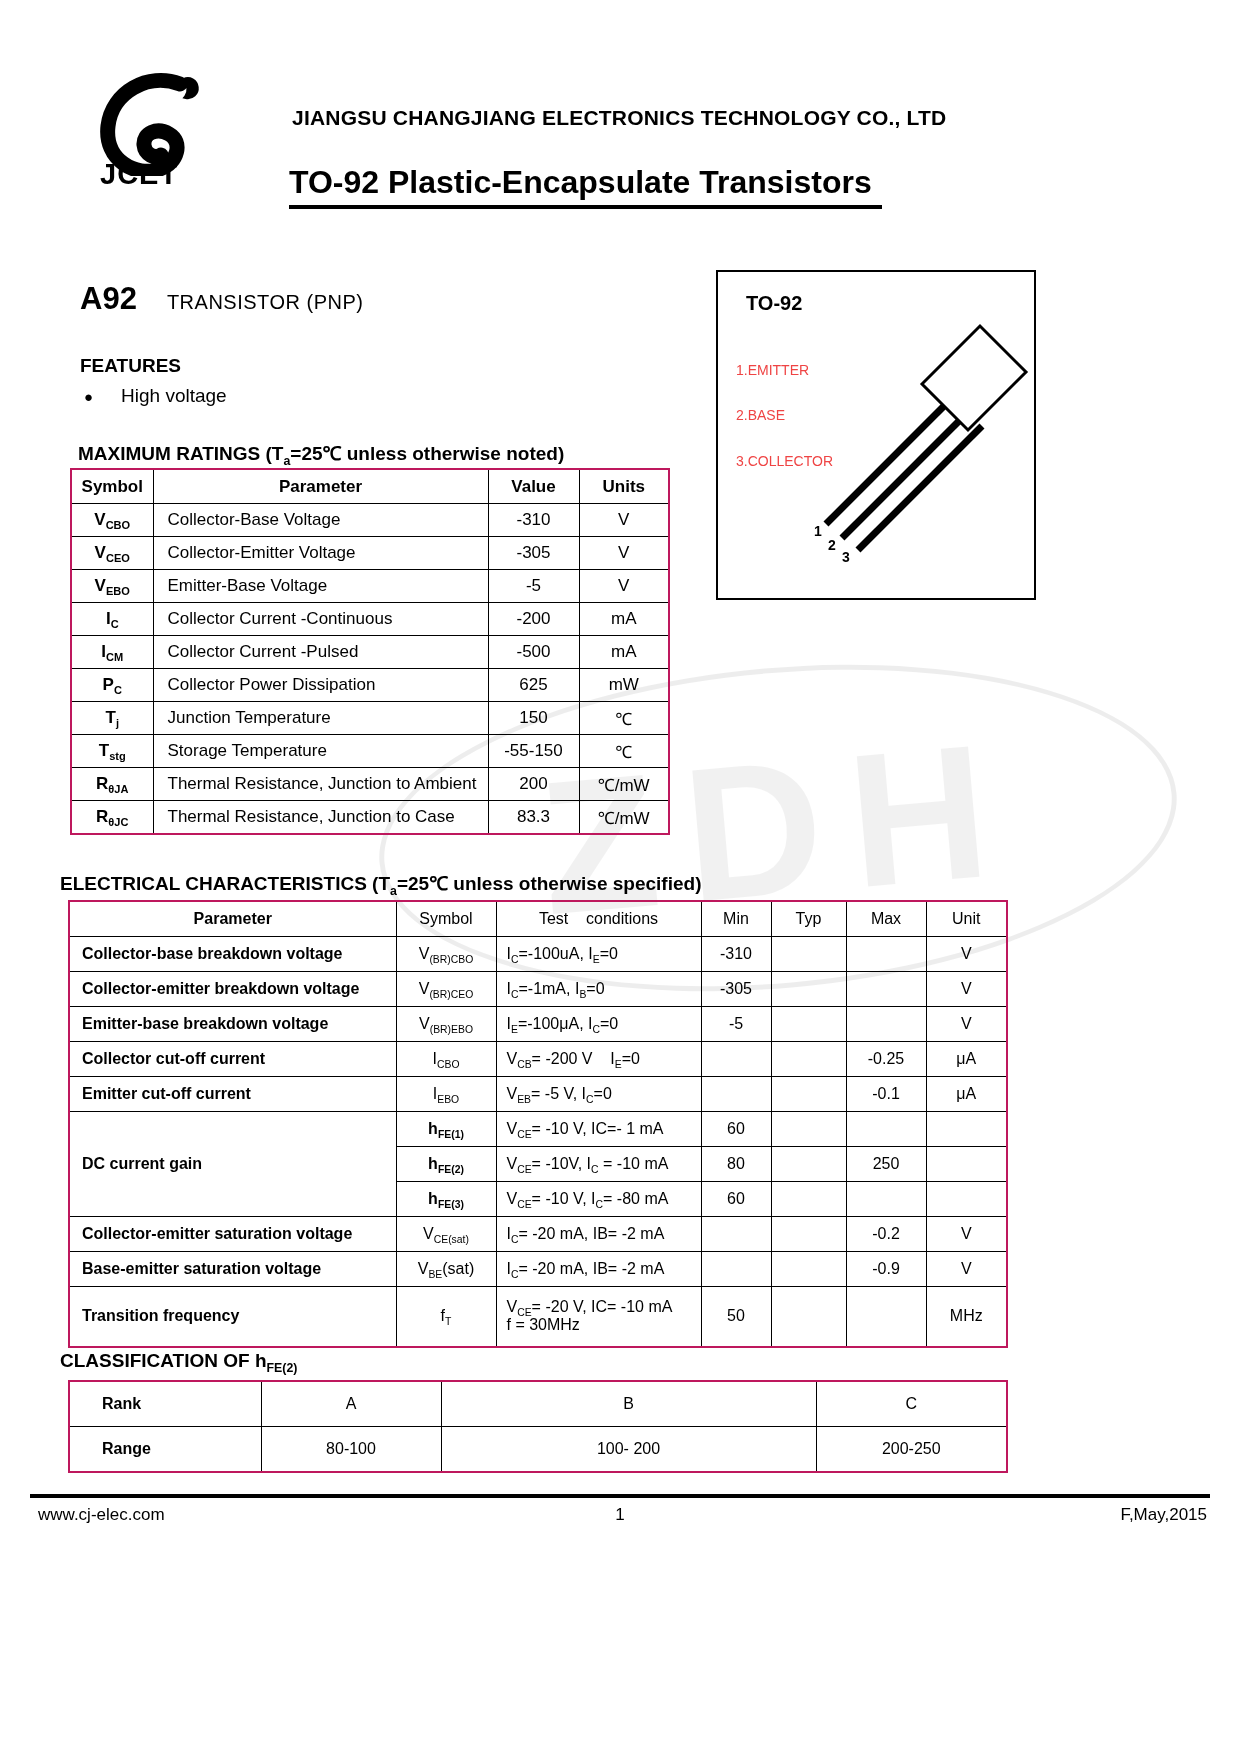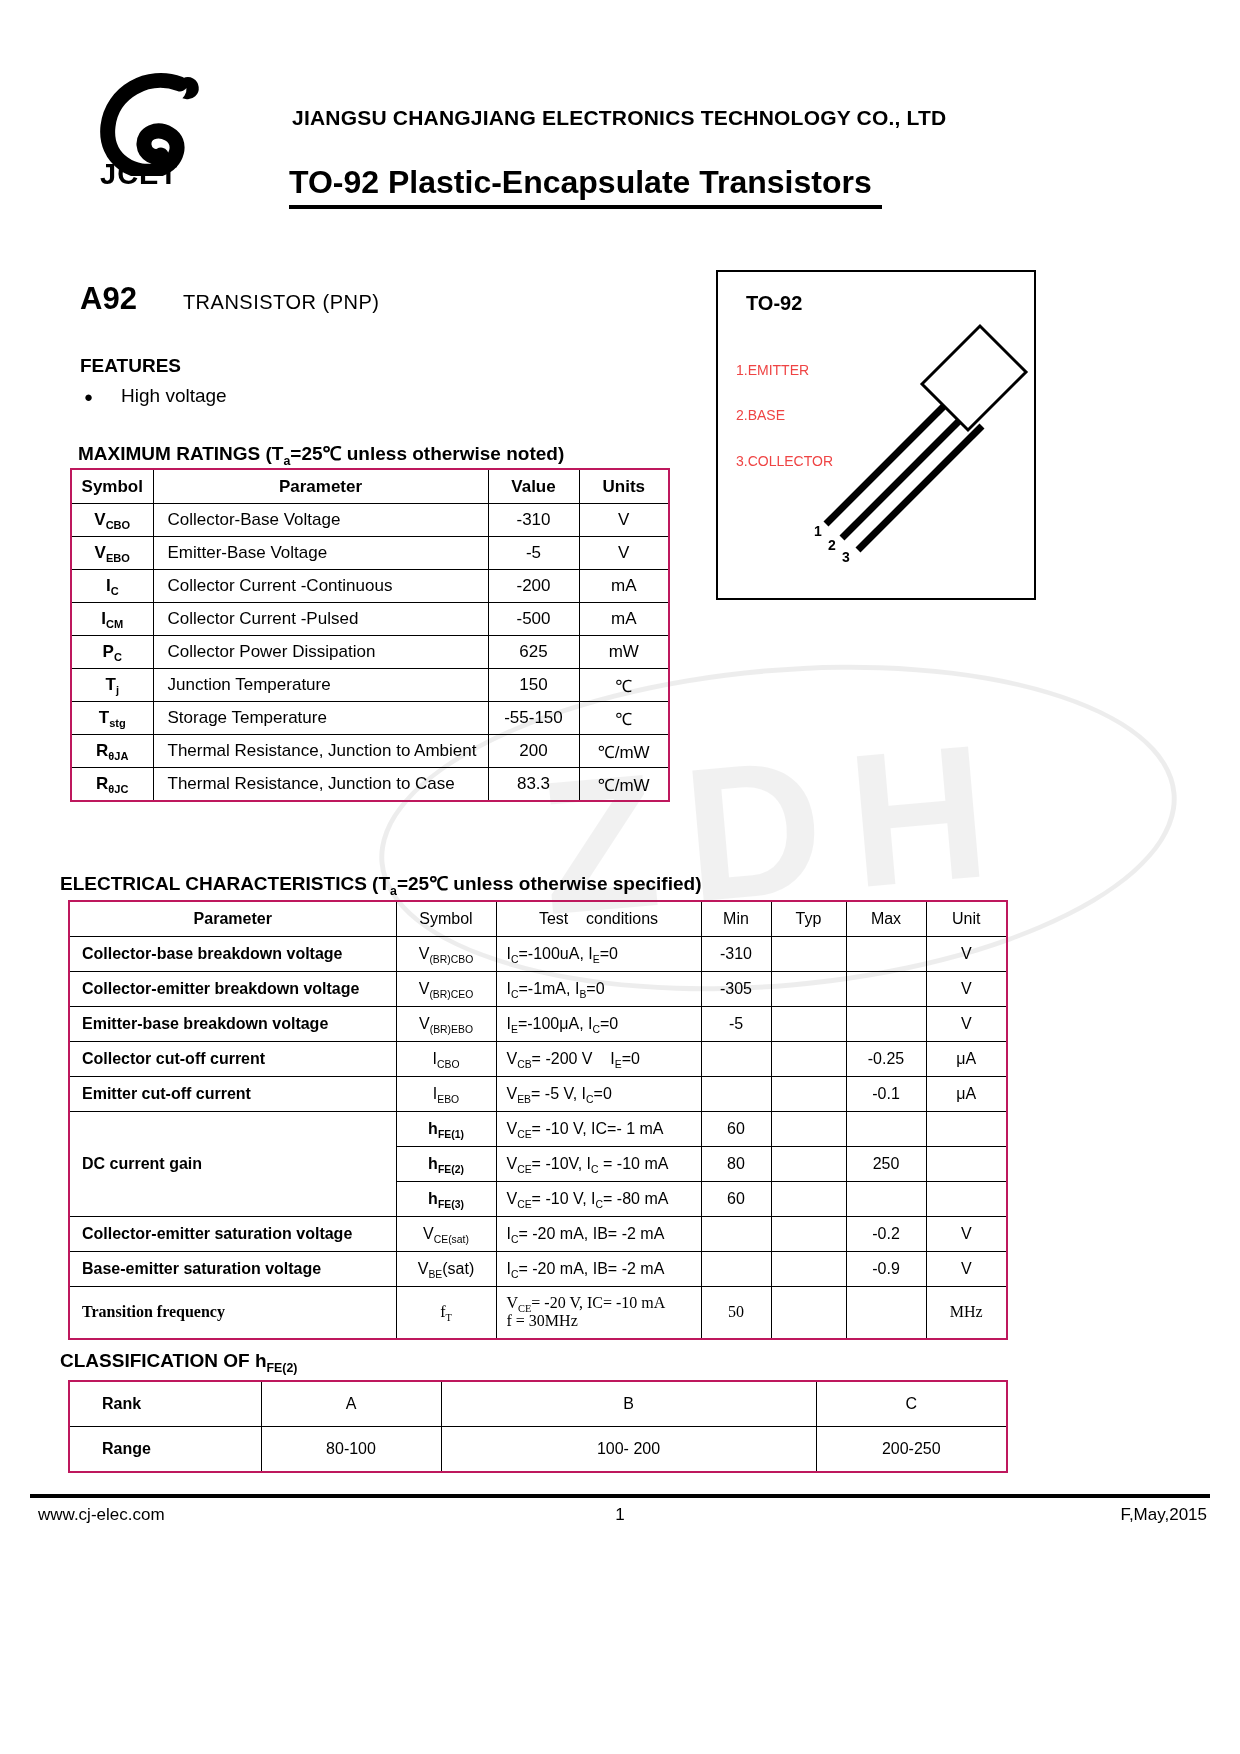--- a/index.html
+++ b/index.html
@@ -21,21 +21,21 @@
   }
   
   .logo-svg { left:96px; top:72px; }
   .logo-text { left:100px; top:158px; font-size:29px; font-weight:bold; letter-spacing:1px; }
   .company { left:292px; top:106px; font-size:21px; font-weight:bold; letter-spacing:0.2px; white-space:nowrap; }
   .doc-title { left:289px; top:164px; font-size:32px; font-weight:bold; white-space:nowrap;
                border-bottom:4px solid #000; padding-bottom:4px; padding-right:10px; }
   
   .product { left:80px; top:281px; display:flex; align-items:baseline; }
   .part-no { font-size:31px; font-weight:bold; }
-  .part-type { font-size:20px; margin-left:46px; letter-spacing:0.5px; }
+  .part-type { font-size:20px; margin-left:30px; letter-spacing:0.5px; }
   .features-h { left:80px; top:355px; font-size:19px; font-weight:bold; }
   .feature-item { left:84px; top:385px; font-size:19px; display:flex; align-items:center; }
   .feature-item .dot { font-size:15px; margin-right:28px; }
   
   .sec-h { font-size:19px; font-weight:bold; white-space:nowrap; }
   
   table { border-collapse:collapse; background:transparent; }
   table.bordered { border:2px solid #be185d; }
   table.bordered td, table.bordered th { border:1px solid #000; padding:0 8px; }
   .mr-table { left:70px; top:468px; font-size:17px; }
@@ -126,20 +126,26 @@
       <th>Value</th>
       <th>Units</th>
     </tr>
     <tr>
           <td class="sym"><span>V</span><sub>CBO</sub></td>
           <td class="par">Collector-Base Voltage</td>
           <td class="val">-310</td>
           <td class="uni">V</td>
         </tr>
     <tr>
+          <td class="sym"><span>V</span><sub>CEO</sub></td>
+          <td class="par">Collector-Emitter Voltage</td>
+          <td class="val">-305</td>
+          <td class="uni">V</td>
+        </tr>
+    <tr>
           <td class="sym"><span>V</span><sub>EBO</sub></td>
           <td class="par">Emitter-Base Voltage</td>
           <td class="val">-5</td>
           <td class="uni">V</td>
         </tr>
     <tr>
           <td class="sym"><span>I</span><sub>C</sub></td>
           <td class="par">Collector Current -Continuous</td>
           <td class="val">-200</td>
           <td class="uni">mA</td>
@@ -285,21 +291,21 @@
         </tr>
     <tr>
           <td class="par">Base-emitter saturation voltage</td>
           <td class="sym"><span>V</span><sub>BE</sub><span>(sat)</span></td>
           <td class="tst"><span>I</span><sub>C</sub><span>= -20 mA, IB= -2 mA</span></td>
           <td class="num"></td>
           <td class="num"></td>
           <td class="num">-0.9</td>
           <td class="num">V</td>
         </tr>
-    <tr style="height:52px;font-family:Liberation Serif, serif;">
+    <tr style="height:60px;">
           <td class="par">Transition frequency</td>
           <td class="sym"><span>f</span><sub>T</sub></td>
           <td class="tst"><span>V</span><sub>CE</sub><span>= -20 V, IC= -10 mA
 f = 30MHz</span></td>
           <td class="num">50</td>
           <td class="num"></td>
           <td class="num"></td>
           <td class="num">MHz</td>
         </tr>
   </tbody>

